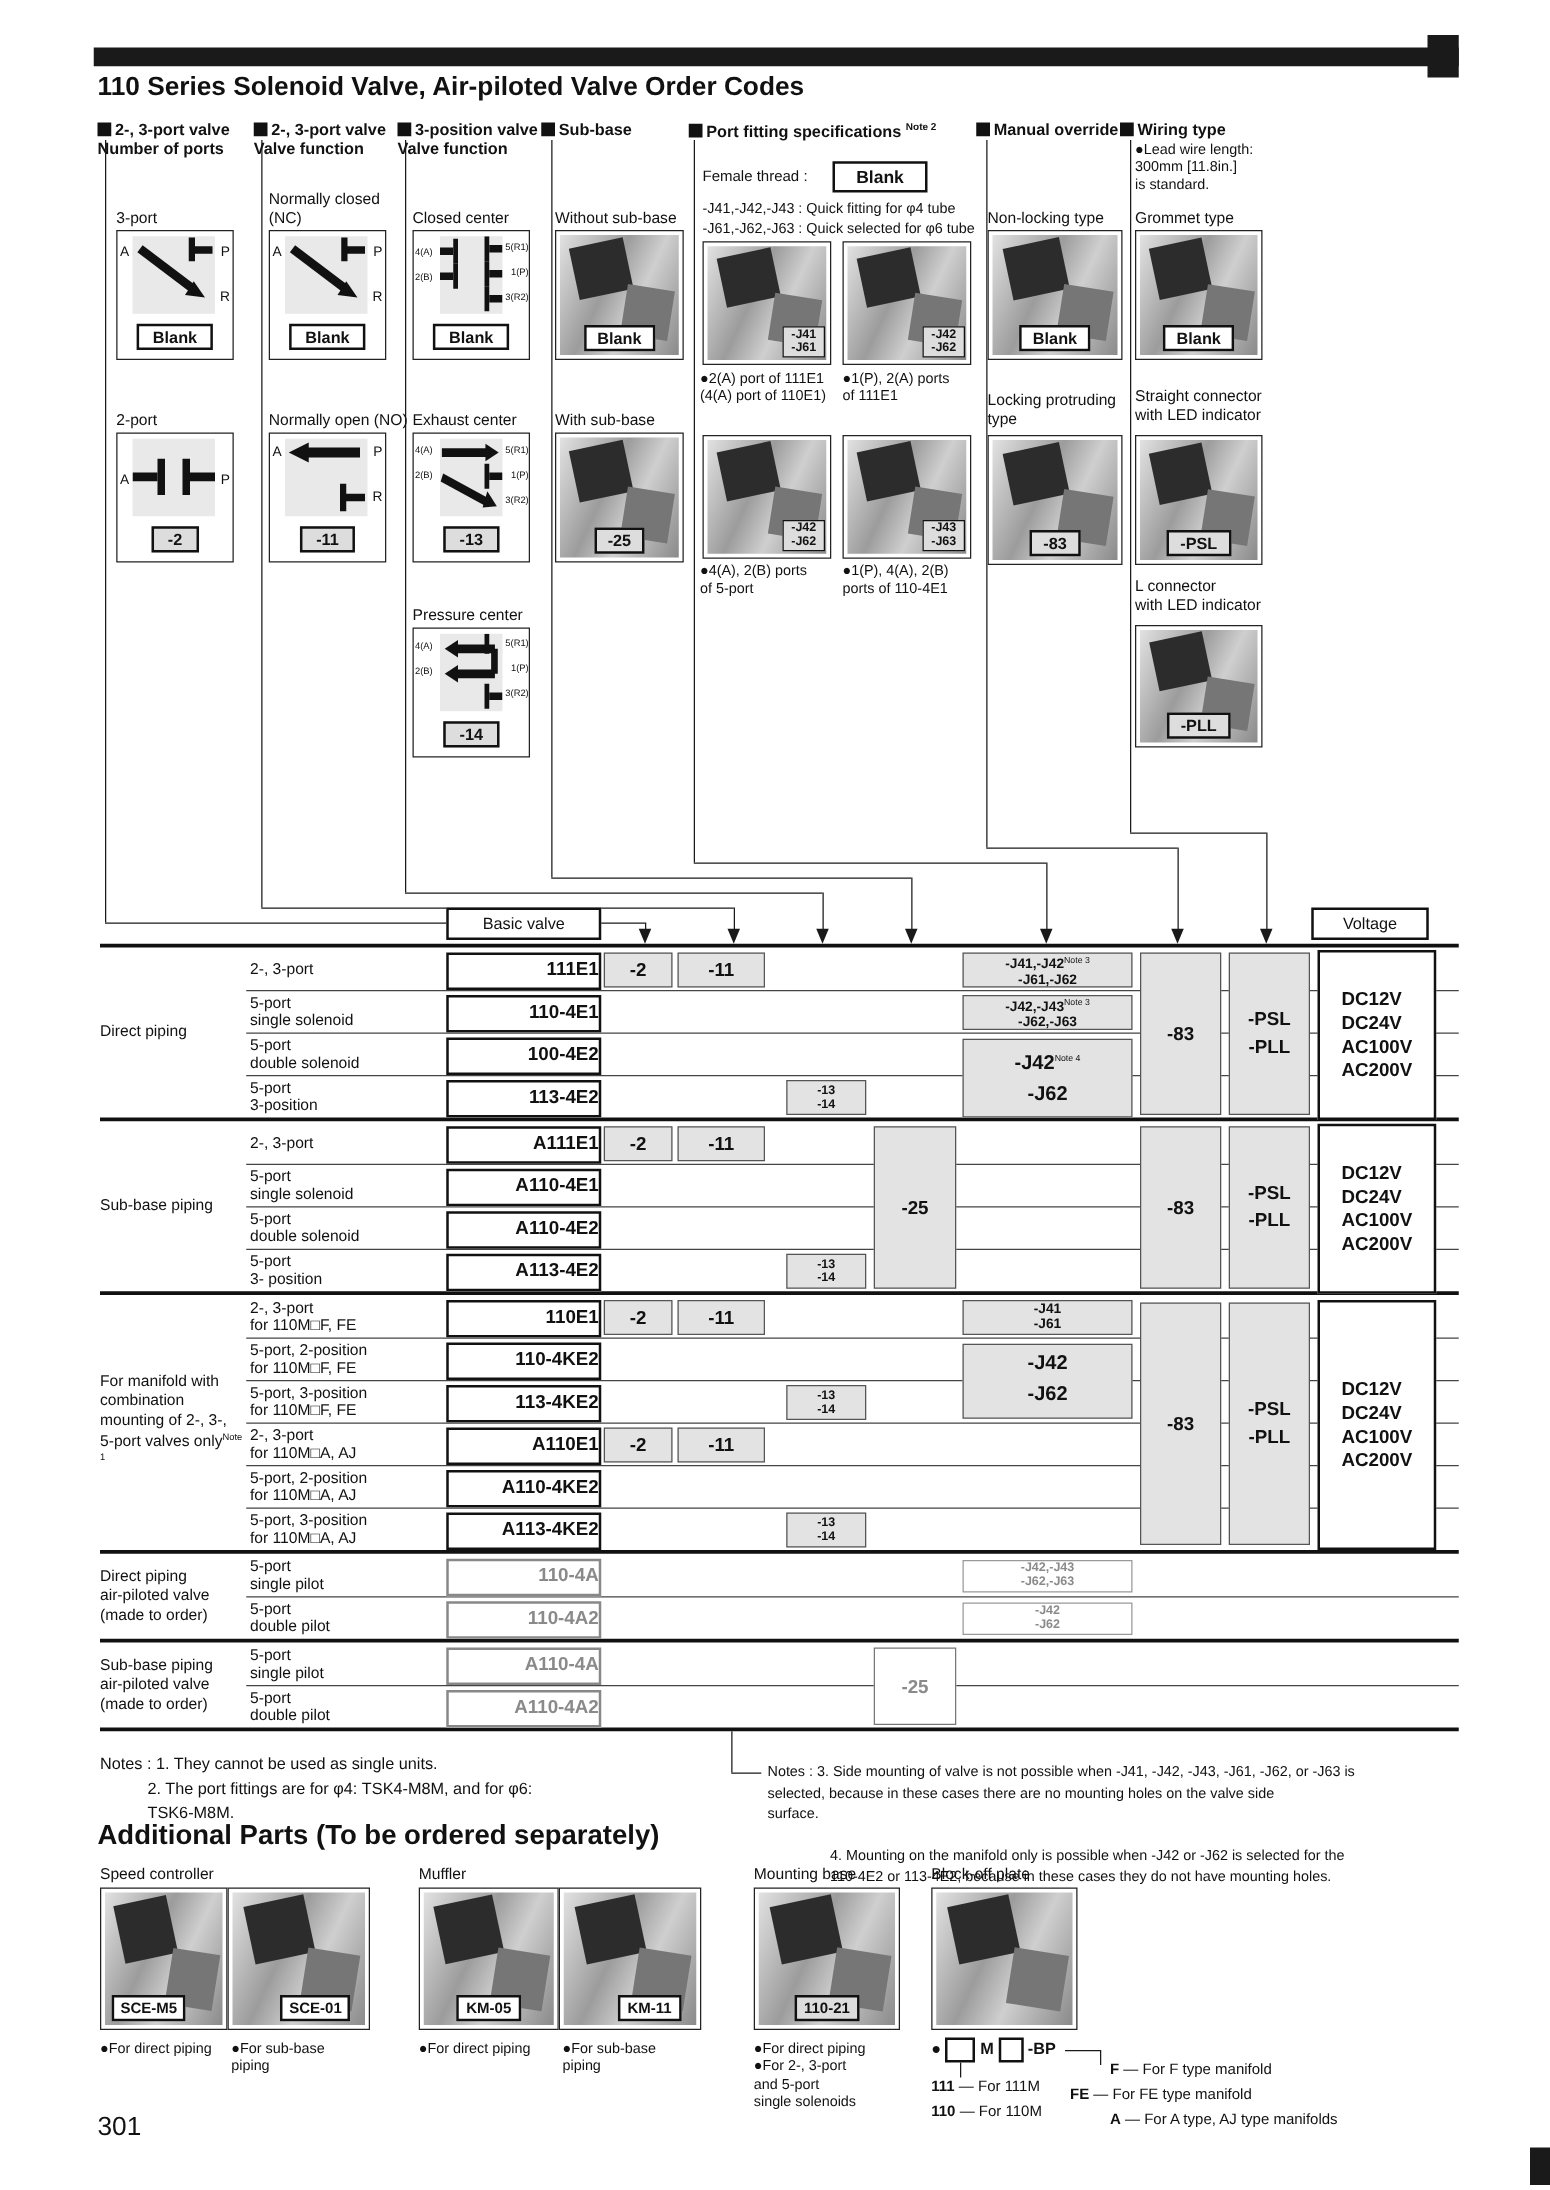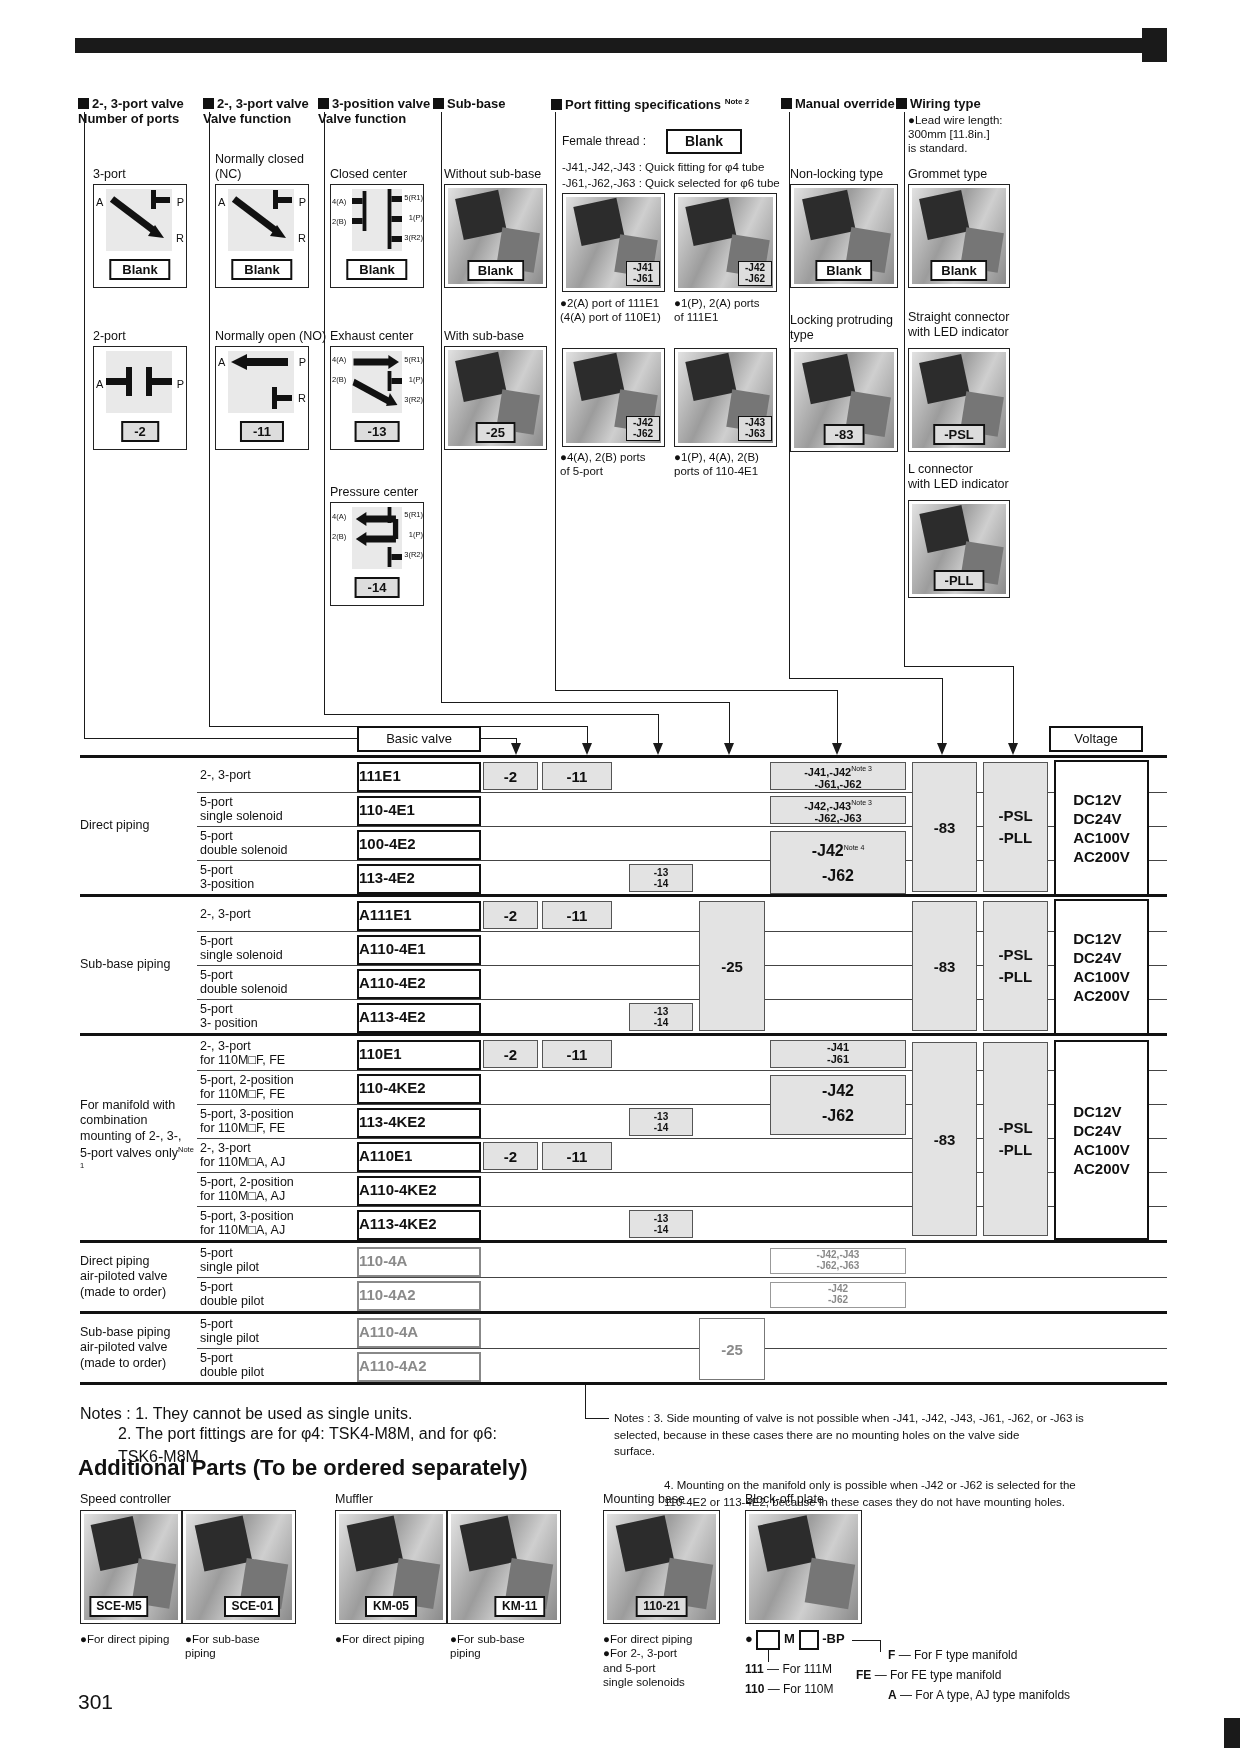--- a/index.html
+++ b/index.html
@@ -35,52 +35,53 @@
           font-size:10px;line-height:10.5px;padding:1px 6px;text-align:center;white-space:pre-line;z-index:2}
   .cap{position:absolute;font-size:11.5px;line-height:1.25;white-space:pre-line}
   
   .thick{position:absolute;left:80px;width:1087px;height:3px;background:#111}
   .rline{position:absolute;left:197px;width:970px;height:1px;background:#444;z-index:0}
   .seclab{position:absolute;left:80px;width:115px;display:flex;align-items:center;font-size:12.5px;line-height:1.25;white-space:pre-line;z-index:2}
   .seclab sup{font-size:7.5px}
   .rowlab{position:absolute;left:200px;width:155px;height:34px;display:flex;align-items:center;z-index:2}
   .rowlab span{font-size:12.5px;line-height:1.12;white-space:pre-line}
   .modelbox{position:absolute;left:357px;width:120px;height:26px;border:2px solid #111;background:#fff;
-            font-weight:bold;font-size:15px;text-align:left;line-height:24px;z-index:2}
+            font-weight:bold;font-size:15px;text-align:right;line-height:24px;z-index:2}
   .gbox{position:absolute;background:#e3e3e3;border:1px solid #555;font-weight:bold;text-align:center;z-index:2;
         display:flex;align-items:center;justify-content:center;white-space:pre-line}
   .b2{left:483px;width:53px;height:26px;font-size:15px}
   .b11{left:542px;width:68px;height:26px;font-size:15px}
   .b1314{left:629px;width:62px;height:26px;font-size:10px;line-height:11px}
   .b25{left:699px;width:64px;height:128px;font-size:15px}
   .b83{left:912px;width:63px;font-size:15px}
   .bpsl{left:983px;width:63px;font-size:15px;line-height:22px}
   .fitbox{position:absolute;left:770px;width:134px;background:#e3e3e3;border:1px solid #555;text-align:center;z-index:2}
   .fitbox .fl{font-weight:bold;font-size:11px;line-height:12px}
   .fitbox sup{font-size:7px;font-weight:normal}
   .fit-lg .fl{font-size:16px;line-height:25px}
   .fit-gray{background:#fff;border-color:#999;color:#8a8a8a}
   .vbox{position:absolute;left:1054px;width:91px;border:2px solid #111;background:#fff;font-weight:bold;font-size:15px;
         display:flex;align-items:center;justify-content:center;white-space:pre-line;line-height:19px;z-index:2;text-align:left}
   .graytxt{color:#8a8a8a}
   .modelbox.graytxt{border-color:#888}
   .hdrbox{position:absolute;border:2px solid #111;background:#fff;font-size:13px;text-align:center;line-height:21px;z-index:2}
-  .note{position:absolute;font-size:16px;line-height:1.45;white-space:pre-line}
+  .note{position:absolute;font-size:13px;line-height:1.45;white-space:pre-line}
   .h2t{position:absolute;font-weight:bold;font-size:21px}
   .legline{position:absolute;font-size:12px;white-space:nowrap}
   .legline b{font-size:12px}
   .cbx{display:inline-block;width:20px;height:16px;border:2px solid #111;vertical-align:middle}
 </style>
 </head>
 <body>
 
 <div id="page">
 
   <div class="ln" style="left:75px;top:38px;width:1092px;height:15px"></div>
   <div class="ln" style="left:1142px;top:28px;width:25px;height:34px"></div>
+  <div class="h2t" style="left:78px;top:58px">110 Series Solenoid Valve, Air-piloted Valve Order Codes</div>
 
   <div class="chead" style="left:78px;top:97px;width:125px"><span class="sq"></span><span>2-, 3-port valve
 Number of ports</span></div>
   <div class="chead" style="left:203px;top:97px;width:115px"><span class="sq"></span><span>2-, 3-port valve
 Valve function</span></div>
   <div class="chead" style="left:318px;top:97px;width:118px"><span class="sq"></span><span>3-position valve
 Valve function</span></div>
   <div class="chead" style="left:433px;top:97px;width:110px"><span class="sq"></span><span>Sub-base</span></div>
   <div class="chead" style="left:551px;top:97px;width:283px"><span class="sq"></span><span>Port fitting specifications</span> <sup>Note 2</sup></div>
   <div class="chead" style="left:781px;top:97px;width:118px"><span class="sq"></span><span>Manual override</span></div>

